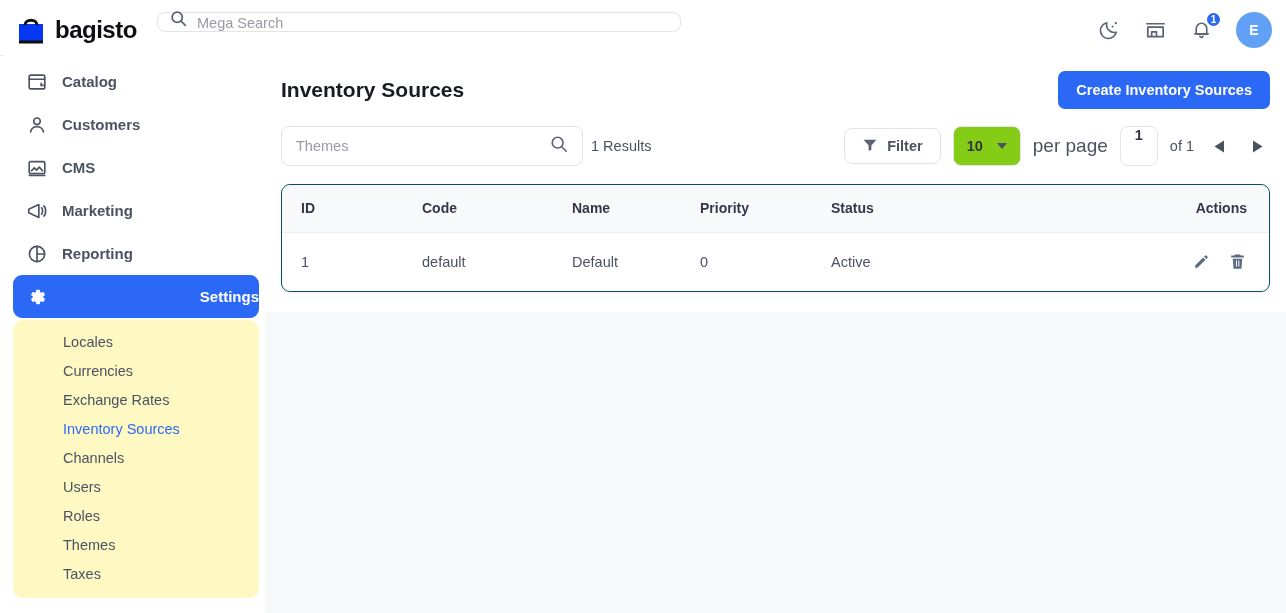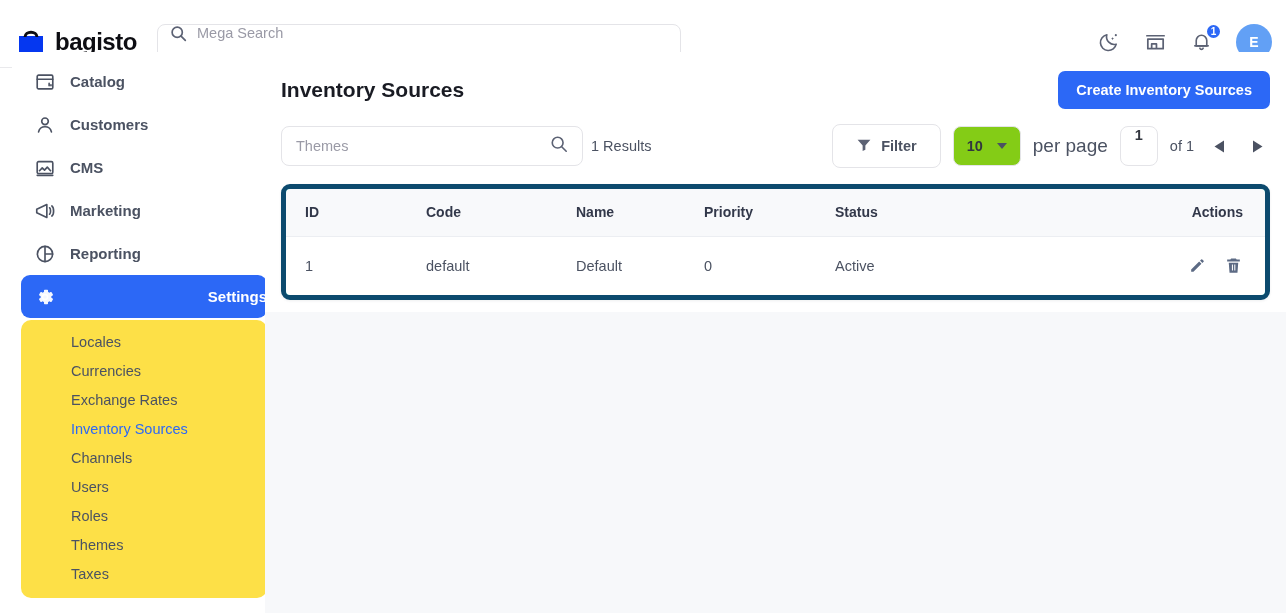--- a/index.html
+++ b/index.html
@@ -6,41 +6,41 @@
   html, body {
     width: 1286px; height: 613px;
     font-family: "Liberation Sans", sans-serif;
     background: #ffffff;
     overflow: hidden;
   }
   body { position: relative; }
 
   
   .topbar {
-    position: absolute; top: 16px; left: 0;
+    position: absolute; top: 4px; left: 0;
     width: 1286px; height: 52px;
     background: #ffffff;
     border-bottom: 1px solid #e9e9ec;
     display: flex; align-items: center;
   }
   .brand {
     display: flex; align-items: center; gap: 9px;
     margin-left: 16px; width: 130px;
   }
   .brand-logo { width: 30px; height: 32px; position: relative; }
   .brand-text {
     font-size: 24px; font-weight: bold; color: #0d0d12;
     letter-spacing: -0.5px; line-height: 1;
   }
   .mega-search {
     position: absolute; left: 157px; top: 8px;
-    width: 524px; height: 36px;
+    width: 524px; height: 20px;
     border: 1px solid #e4e4e8; border-radius: 8px;
     background: #fff;
-    display: flex; align-items: flex-start; padding: 0 12px;
+    display: flex; align-items: flex-end; padding: 0 12px;
     gap: 10px;
   }
   .mega-search .ph { color: #9a9aa6; font-size: 14.5px; }
 
   .topicons {
     position: absolute; right: 14px; top: 0; height: 52px;
     display: flex; align-items: center; gap: 22px;
   }
   .ticon { width: 24px; height: 24px; display: block; position: relative; cursor: pointer; }
   .badge {
@@ -53,37 +53,37 @@
   }
   .avatar {
     width: 36px; height: 36px; border-radius: 50%;
     background: #62a0f5; color: #fff;
     display: flex; align-items: center; justify-content: center;
     font-size: 14px; font-weight: bold; cursor: pointer;
   }
 
   
   .sidebar {
-    position: absolute; top: 52px; left: 12px;
+    position: absolute; top: 52px; left: 4px;
     width: 265px; height: 561px;
     background: #fff;
     border-right: 1px solid #e9e9ec;
     padding-top: 8px;
     overflow: hidden;
   }
   .nav-item {
     display: flex; align-items: center; gap: 14px;
     height: 43px; margin: 0 9px; padding-left: 13px;
     border-radius: 9px; cursor: pointer;
     color: #4b5262; font-size: 15px; font-weight: bold;
   }
   .nav-item.active { background: #2c68f6; color: #ffffff; justify-content: space-between; }
   .nav-ico { width: 22px; height: 22px; flex: 0 0 22px; }
   .submenu {
-    background: #fde047; border-radius: 10px;
+    background: #fef9c3; border-radius: 10px;
     margin: 2px 9px 6px 9px; padding: 7px 0 10px 0;
   }
   .sub-item {
     height: 29px; display: flex; align-items: center;
     padding-left: 50px; font-size: 14.5px; color: #4b5262;
     cursor: pointer;
   }
   .sub-item.current { color: #2c68f6; }
 
   
@@ -123,21 +123,21 @@
   }
   .search-box .ph { color: #9a9aa6; font-size: 14.5px; }
   .results-text {
     font-size: 14.5px; color: #4b5262; margin-left: 8px;
   }
   .toolbar-right {
     margin-left: auto; display: flex; align-items: center; gap: 12px;
   }
   .filter-btn {
     display: flex; align-items: center; gap: 9px;
-    height: 44px; padding: 0 23px;
+    height: 36px; padding: 0 17px;
     border: 1px solid #e4e4e8; border-radius: 8px;
     background: #fff; cursor: pointer;
     font-size: 14.5px; color: #4b5262; font-weight: bold;
   }
   .perpage-select {
     display: flex; align-items: center; gap: 14px;
     height: 40px; padding: 0 13px;
     border: 1px solid #e4e4e8; border-radius: 8px;
     background: #84cc16; cursor: pointer;
     font-size: 14.5px; color: #32363f; font-weight: bold;
@@ -153,21 +153,21 @@
     font-weight: bold;
   }
   .of-label { font-size: 14.5px; color: #4b5262; }
   .pg-arrow {
     width: 26px; height: 26px; display: flex;
     align-items: center; justify-content: center; cursor: pointer;
   }
 
   
   .table-wrap {
-    border: 5px solid #0c4a6e; border-radius: 9px;
+    border: 1px solid #0c4a6e; border-radius: 9px;
     overflow: hidden; background: #14b8a6;
     box-shadow: 0 1px 3px rgba(20,24,40,.07);
   }
   table { width: 100%; border-collapse: collapse; }
   thead th {
     background: #f8f9fb; color: #32384a;
     font-size: 14px; font-weight: bold;
     text-align: left; padding: 14px 0; height: 47px;
     border-bottom: 1px solid #eceef2;
   }

